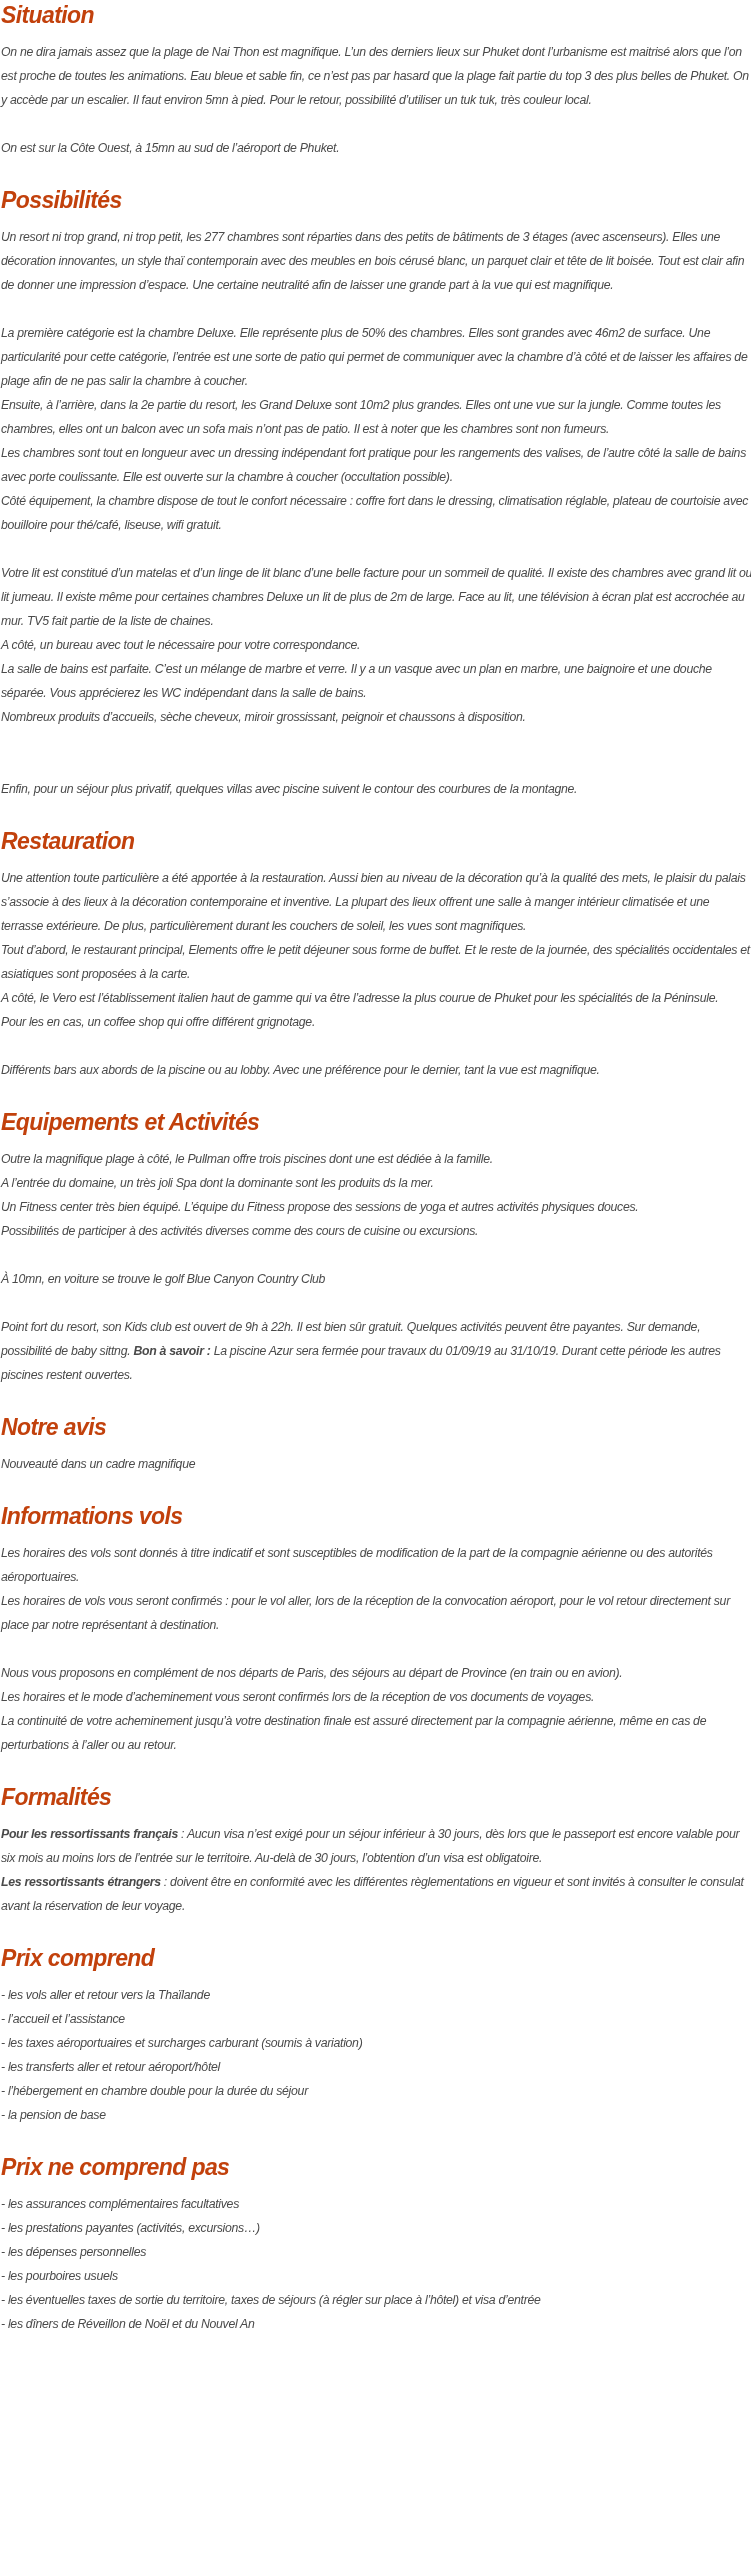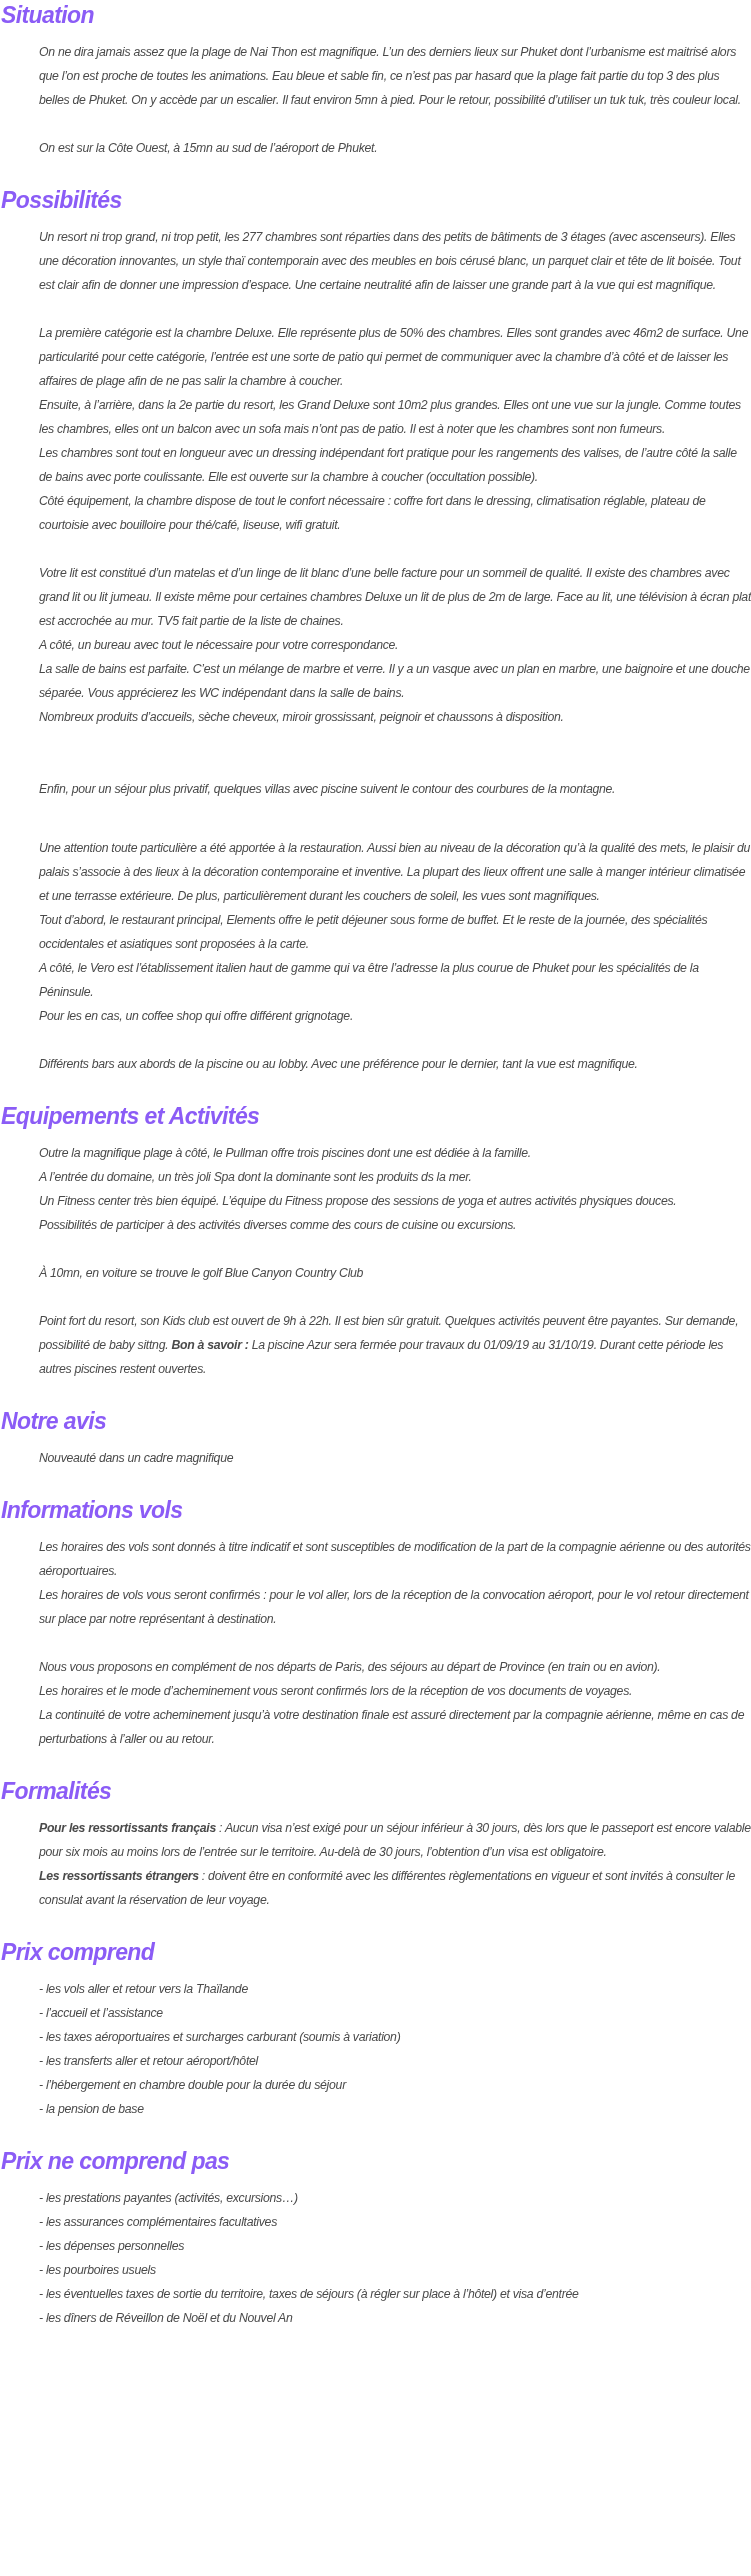--- a/index.html
+++ b/index.html
@@ -1,27 +1,27 @@
 <!DOCTYPE html>
 <html><head>
 <meta charset="utf-8">
 <style>
   html, body { margin:0; padding:0; background:#ffffff; }
   body { width:752px; font-family:"Liberation Sans", sans-serif; color:#4a4a4a; }
   .page { padding:0 0 0 1px; }
   h2 {
     font-family:"Liberation Sans", sans-serif;
     font-style:italic; font-weight:bold;
-    color:#8b5cf6; font-size:23px; letter-spacing:-0.6px;
+    color:#c2410c; font-size:23px; letter-spacing:-0.6px;
     margin:0; padding:0; line-height:30px;
   }
   .section { margin:0; }
   .body-text {
     font-style:italic; font-size:12.3px; line-height:24px;
-    letter-spacing:-0.3px; margin:0; padding-top:10px;padding-left:38px;
+    letter-spacing:-0.3px; margin:0; padding-top:10px;
   }
   .body-text p { margin:0; }
   .spacer { height:24px; }
   .sec-gap { height:25px; }
   b { font-weight:bold;margin-top:48px; }
 </style>
 </head>
 <body>
 
 <div class="page">
@@ -51,20 +51,21 @@
       <p>La salle de bains est parfaite. C’est un mélange de marbre et verre. Il y a un vasque avec un plan en marbre, une baignoire et une douche séparée. Vous apprécierez les WC indépendant dans la salle de bains.</p>
       <p>Nombreux produits d’accueils, sèche cheveux, miroir grossissant, peignoir et chaussons à disposition.</p>
       <div class="spacer"></div>
       <div class="spacer"></div>
       <p>Enfin, pour un séjour plus privatif, quelques villas avec piscine suivent le contour des courbures de la montagne.</p>
     </div>
   </div>
   <div class="sec-gap"></div>
 
   <div class="section">
+    <h2>Restauration</h2>
     <div class="body-text">
       <p>Une attention toute particulière a été apportée à la restauration. Aussi bien au niveau de la décoration qu’à la qualité des mets, le plaisir du palais s’associe à des lieux à la décoration contemporaine et inventive. La plupart des lieux offrent une salle à manger intérieur climatisée et une terrasse extérieure. De plus, particulièrement durant les couchers de soleil, les vues sont magnifiques.</p>
       <p>Tout d’abord, le restaurant principal, Elements offre le petit déjeuner sous forme de buffet. Et le reste de la journée, des spécialités occidentales et asiatiques sont proposées à la carte.</p>
       <p>A côté, le Vero est l’établissement italien haut de gamme qui va être l’adresse la plus courue de Phuket pour les spécialités de la Péninsule.</p>
       <p>Pour les en cas, un coffee shop qui offre différent grignotage.</p>
       <div class="spacer"></div>
       <p>Différents bars aux abords de la piscine ou au lobby. Avec une préférence pour le dernier, tant la vue est magnifique.</p>
     </div>
   </div>
   <div class="sec-gap"></div>
@@ -123,22 +124,22 @@
       <p>- les transferts aller et retour aéroport/hôtel</p>
       <p>- l’hébergement en chambre double pour la durée du séjour</p>
       <p>- la pension de base</p>
     </div>
   </div>
   <div class="sec-gap"></div>
 
   <div class="section">
     <h2>Prix ne comprend pas</h2>
     <div class="body-text">
+      <p>- les assurances complémentaires facultatives</p>
       <p>- les prestations payantes (activités, excursions…)</p>
-      <p>- les assurances complémentaires facultatives</p>
       <p>- les dépenses personnelles</p>
       <p>- les pourboires usuels</p>
       <p>- les éventuelles taxes de sortie du territoire, taxes de séjours (à régler sur place à l’hôtel) et visa d’entrée</p>
       <p>- les dîners de Réveillon de Noël et du Nouvel An</p>
     </div>
   </div>
 
 </div>
 
 

